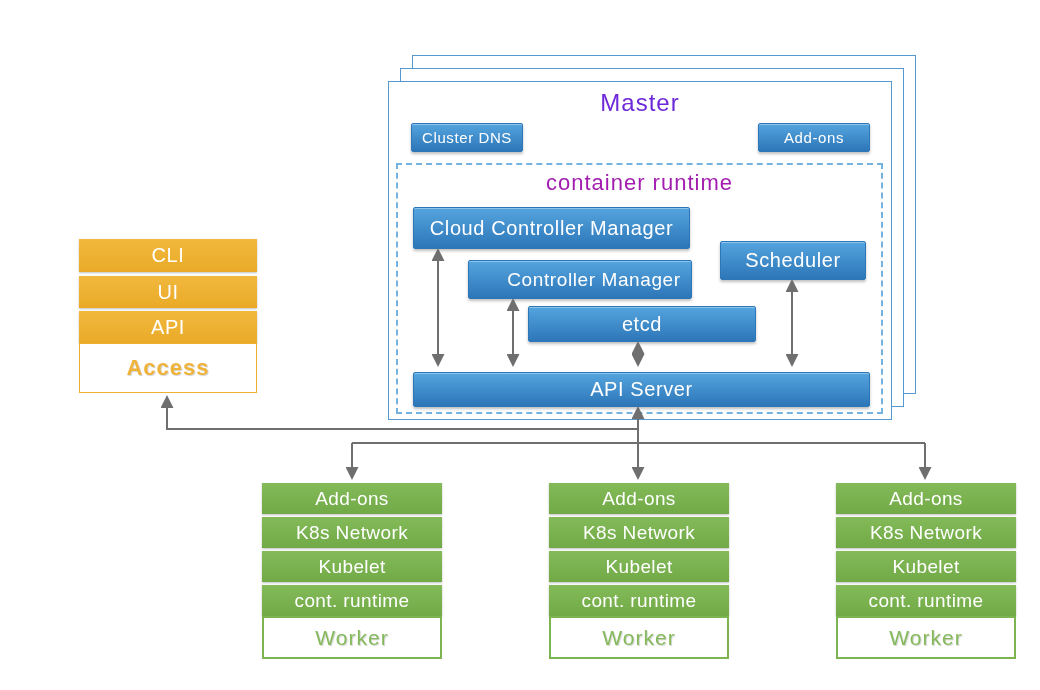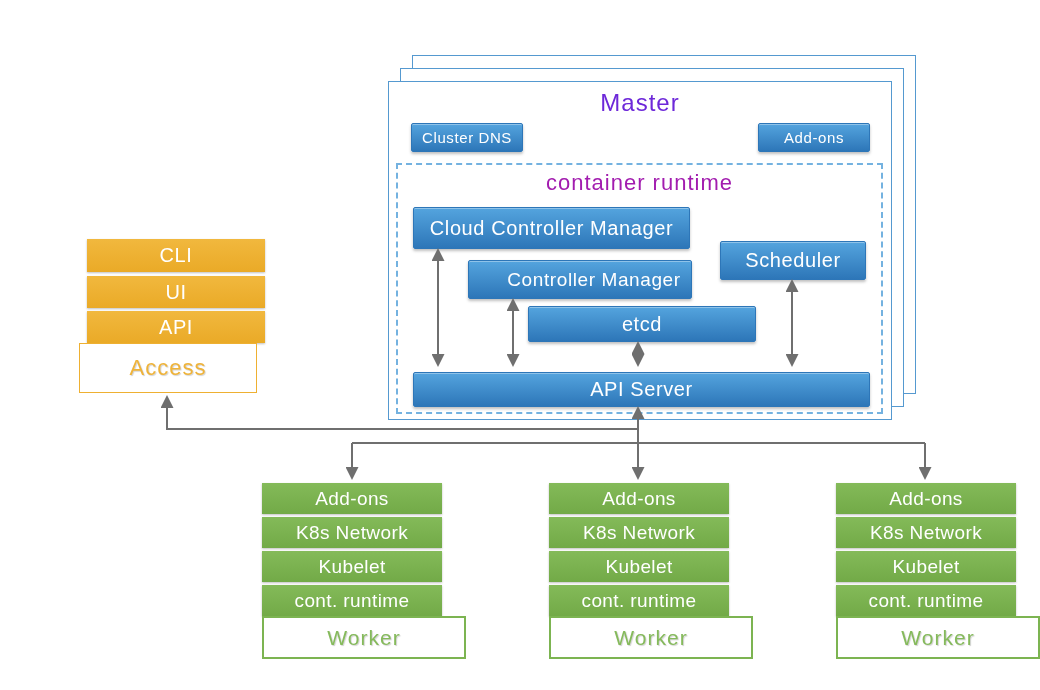--- a/index.html
+++ b/index.html
@@ -37,49 +37,50 @@
     font-size:22px;letter-spacing:1px;color:#a21caf;
   }
   .ccm{left:15px;top:42px;width:277px;height:42px;font-size:20px;}
   .cm{left:70px;top:95px;width:224px;height:39px;font-size:19px;padding-left:28px;}
   .etcd{left:130px;top:141px;width:228px;height:36px;font-size:20px;}
   .sched{left:322px;top:76px;width:146px;height:39px;font-size:20px;}
   .api{left:15px;top:207px;width:457px;height:35px;font-size:20px;}
   
   .access{position:absolute;left:79px;top:239px;width:178px;height:154px;}
   .orow{
-    position:absolute;left:8px;width:178px;height:32px;
+    position:absolute;left:0;width:178px;height:32px;
     display:flex;align-items:center;justify-content:center;
     color:#ffffff;font-size:20px;letter-spacing:.6px;
     background:linear-gradient(180deg,#f1b83e 0%,#eaaa27 100%);
     box-shadow:0 1px 2px rgba(0,0,0,.25);box-sizing:border-box;
   }
   .orow.r0{top:0;height:33px;}
   .orow.r1{top:37px;}
   .orow.r2{top:72px;}
   .access-label{
     position:absolute;left:0;top:104px;width:178px;height:50px;
     display:flex;align-items:center;justify-content:center;
     background:#ffffff;border:1.5px solid #eeb032;box-sizing:border-box;
     color:#efb339;font-size:22px;letter-spacing:1px;
     text-shadow:1px 1px 1px rgba(0,0,0,.18);
+    font-weight:bold;
   }
   
   .worker{position:absolute;top:483px;width:180px;height:176px;}
   .w1{left:262px;} .w2{left:549px;} .w3{left:836px;}
   .grow{
     position:absolute;left:0;width:180px;height:31px;
     display:flex;align-items:center;justify-content:center;
     color:#ffffff;font-size:19px;letter-spacing:.4px;
     background:linear-gradient(180deg,#84ba59 0%,#72aa47 100%);
     box-shadow:0 1px 2px rgba(0,0,0,.25);box-sizing:border-box;
   }
   .grow.g0{top:0;} .grow.g1{top:34px;text-align:right;} .grow.g2{top:68px;} .grow.g3{top:102px;}
   .worker-label{
-    position:absolute;left:0;top:133px;width:204px;height:43px;
+    position:absolute;left:0;top:133px;width:180px;height:43px;
     display:flex;align-items:center;justify-content:center;
     background:#ffffff;border:2px solid #7cb451;box-sizing:border-box;
     color:#85ba5b;font-size:21px;letter-spacing:1px;
     text-shadow:1px 1px 1px rgba(0,0,0,.18);
   }
   
   .connectors{position:absolute;left:0;top:0;width:1040px;height:690px;pointer-events:none;}
 </style>
 </head>
 <body>

